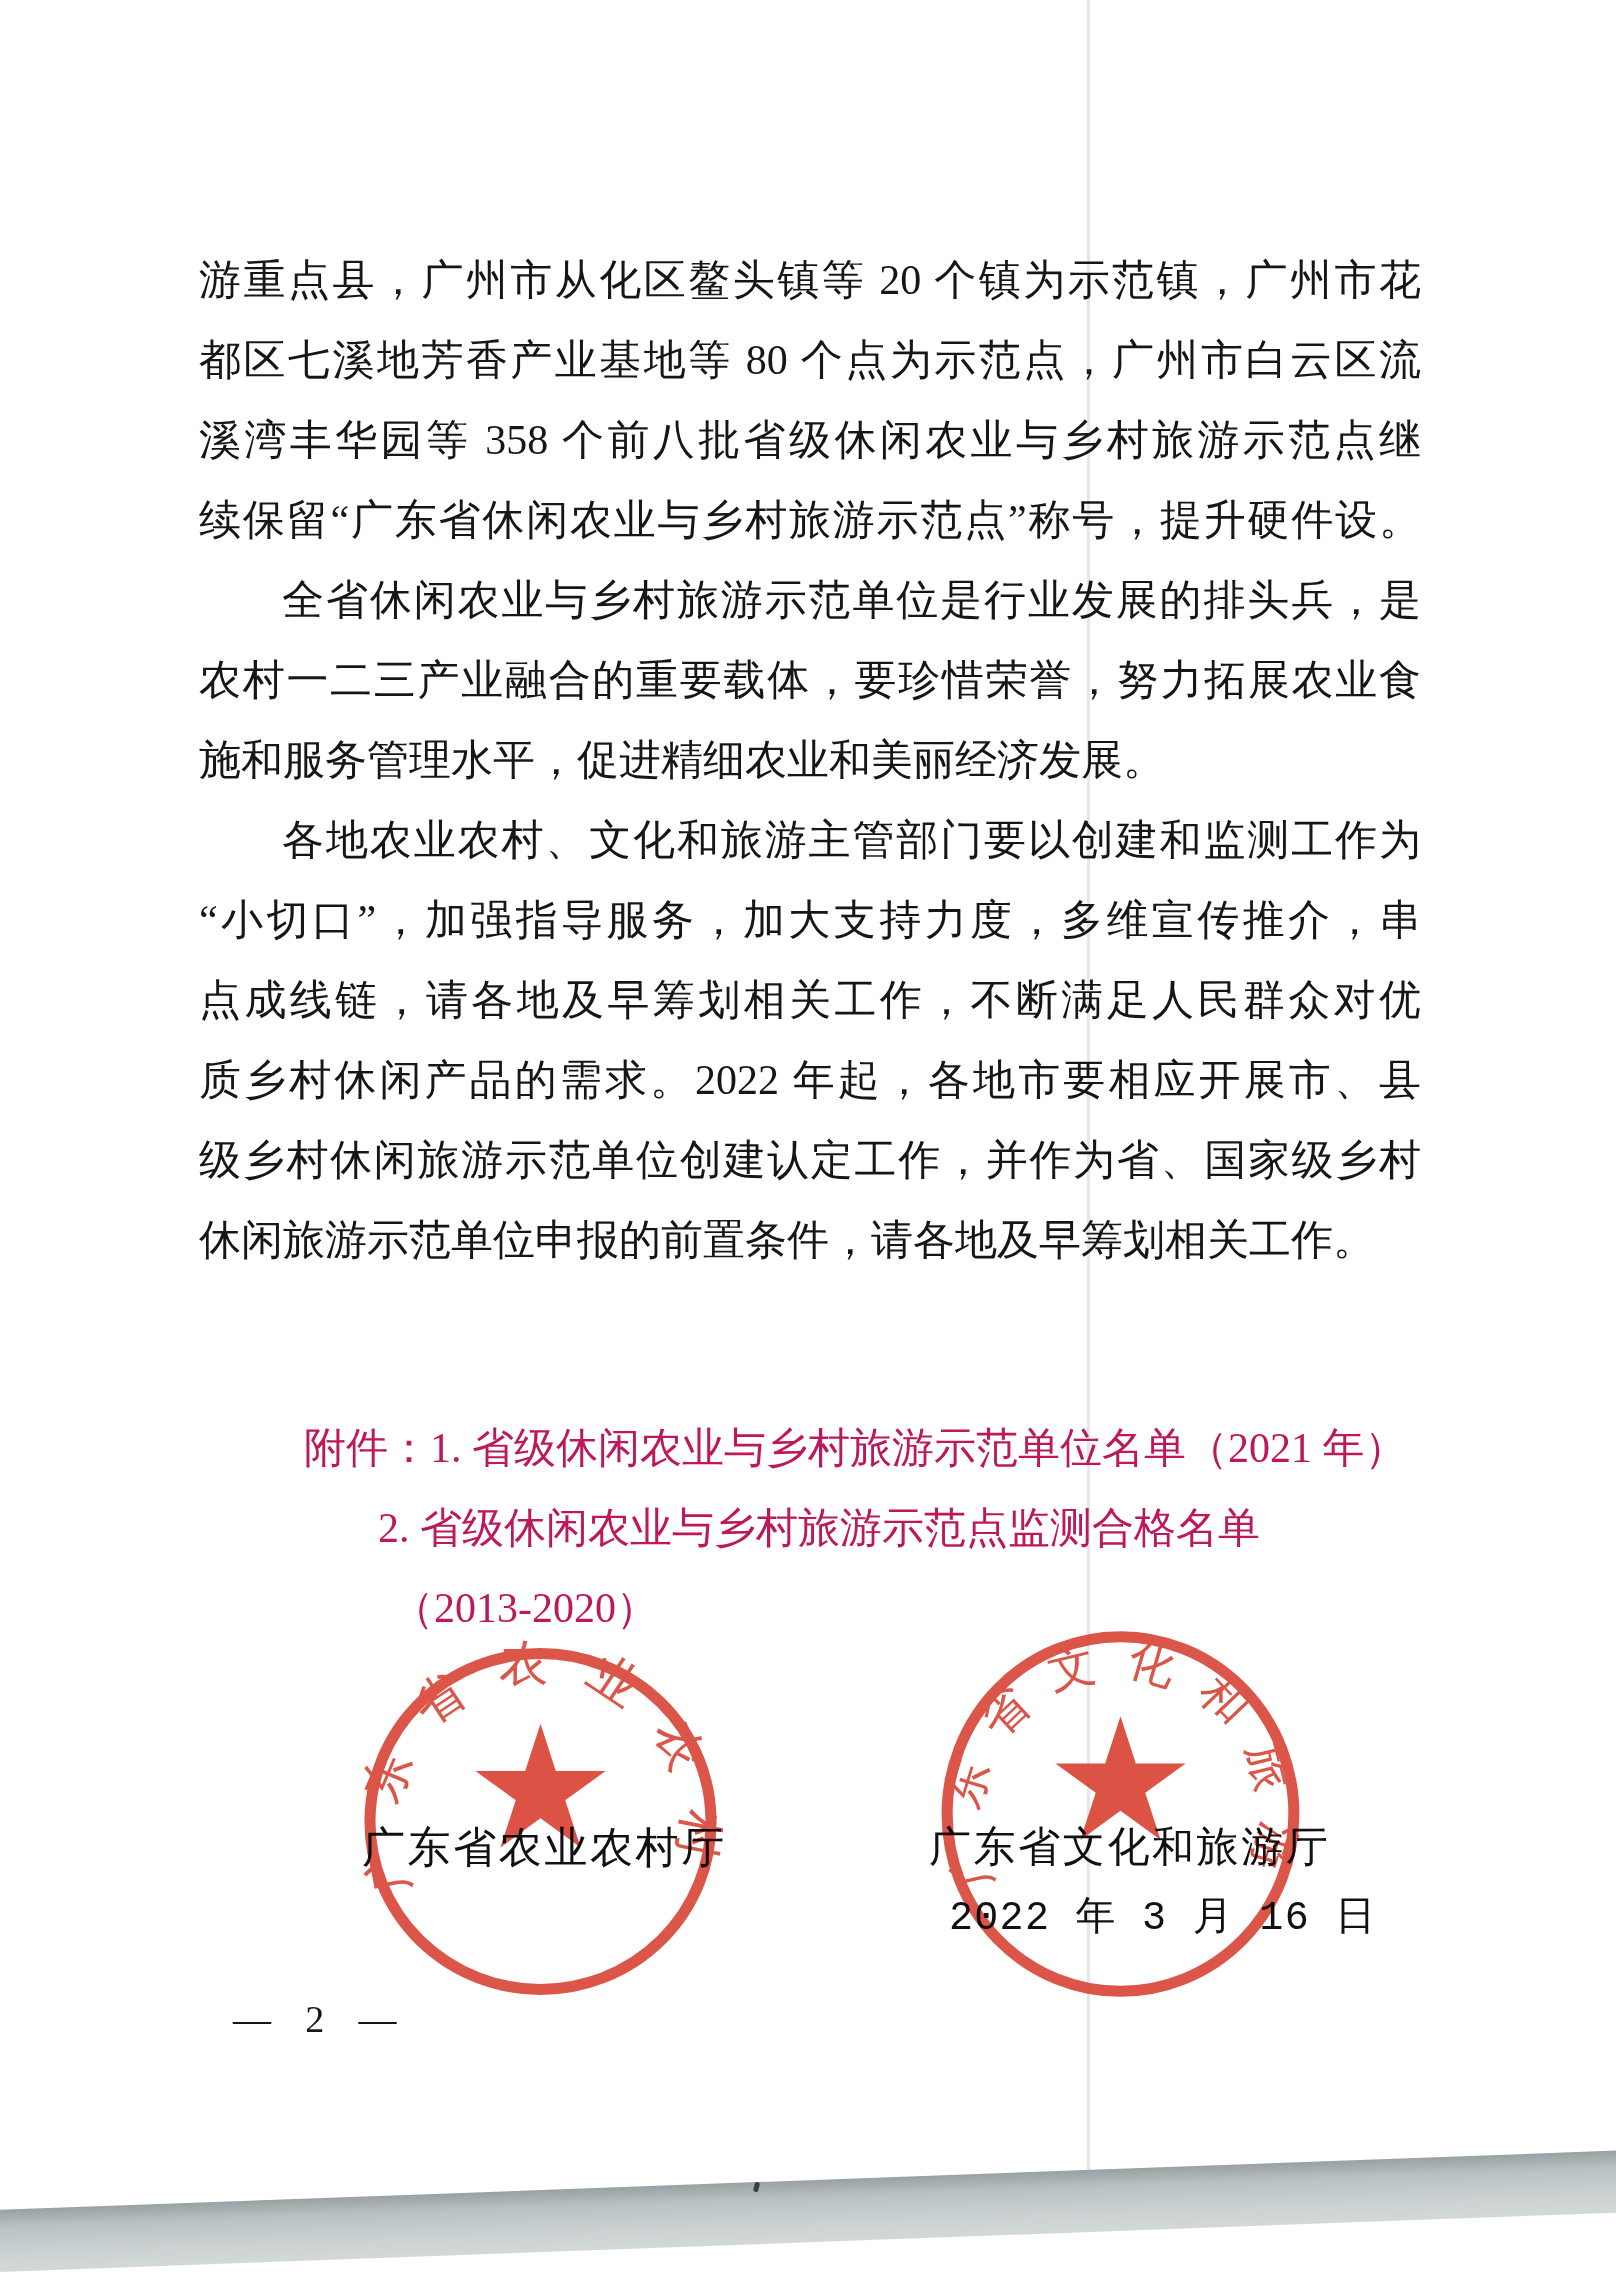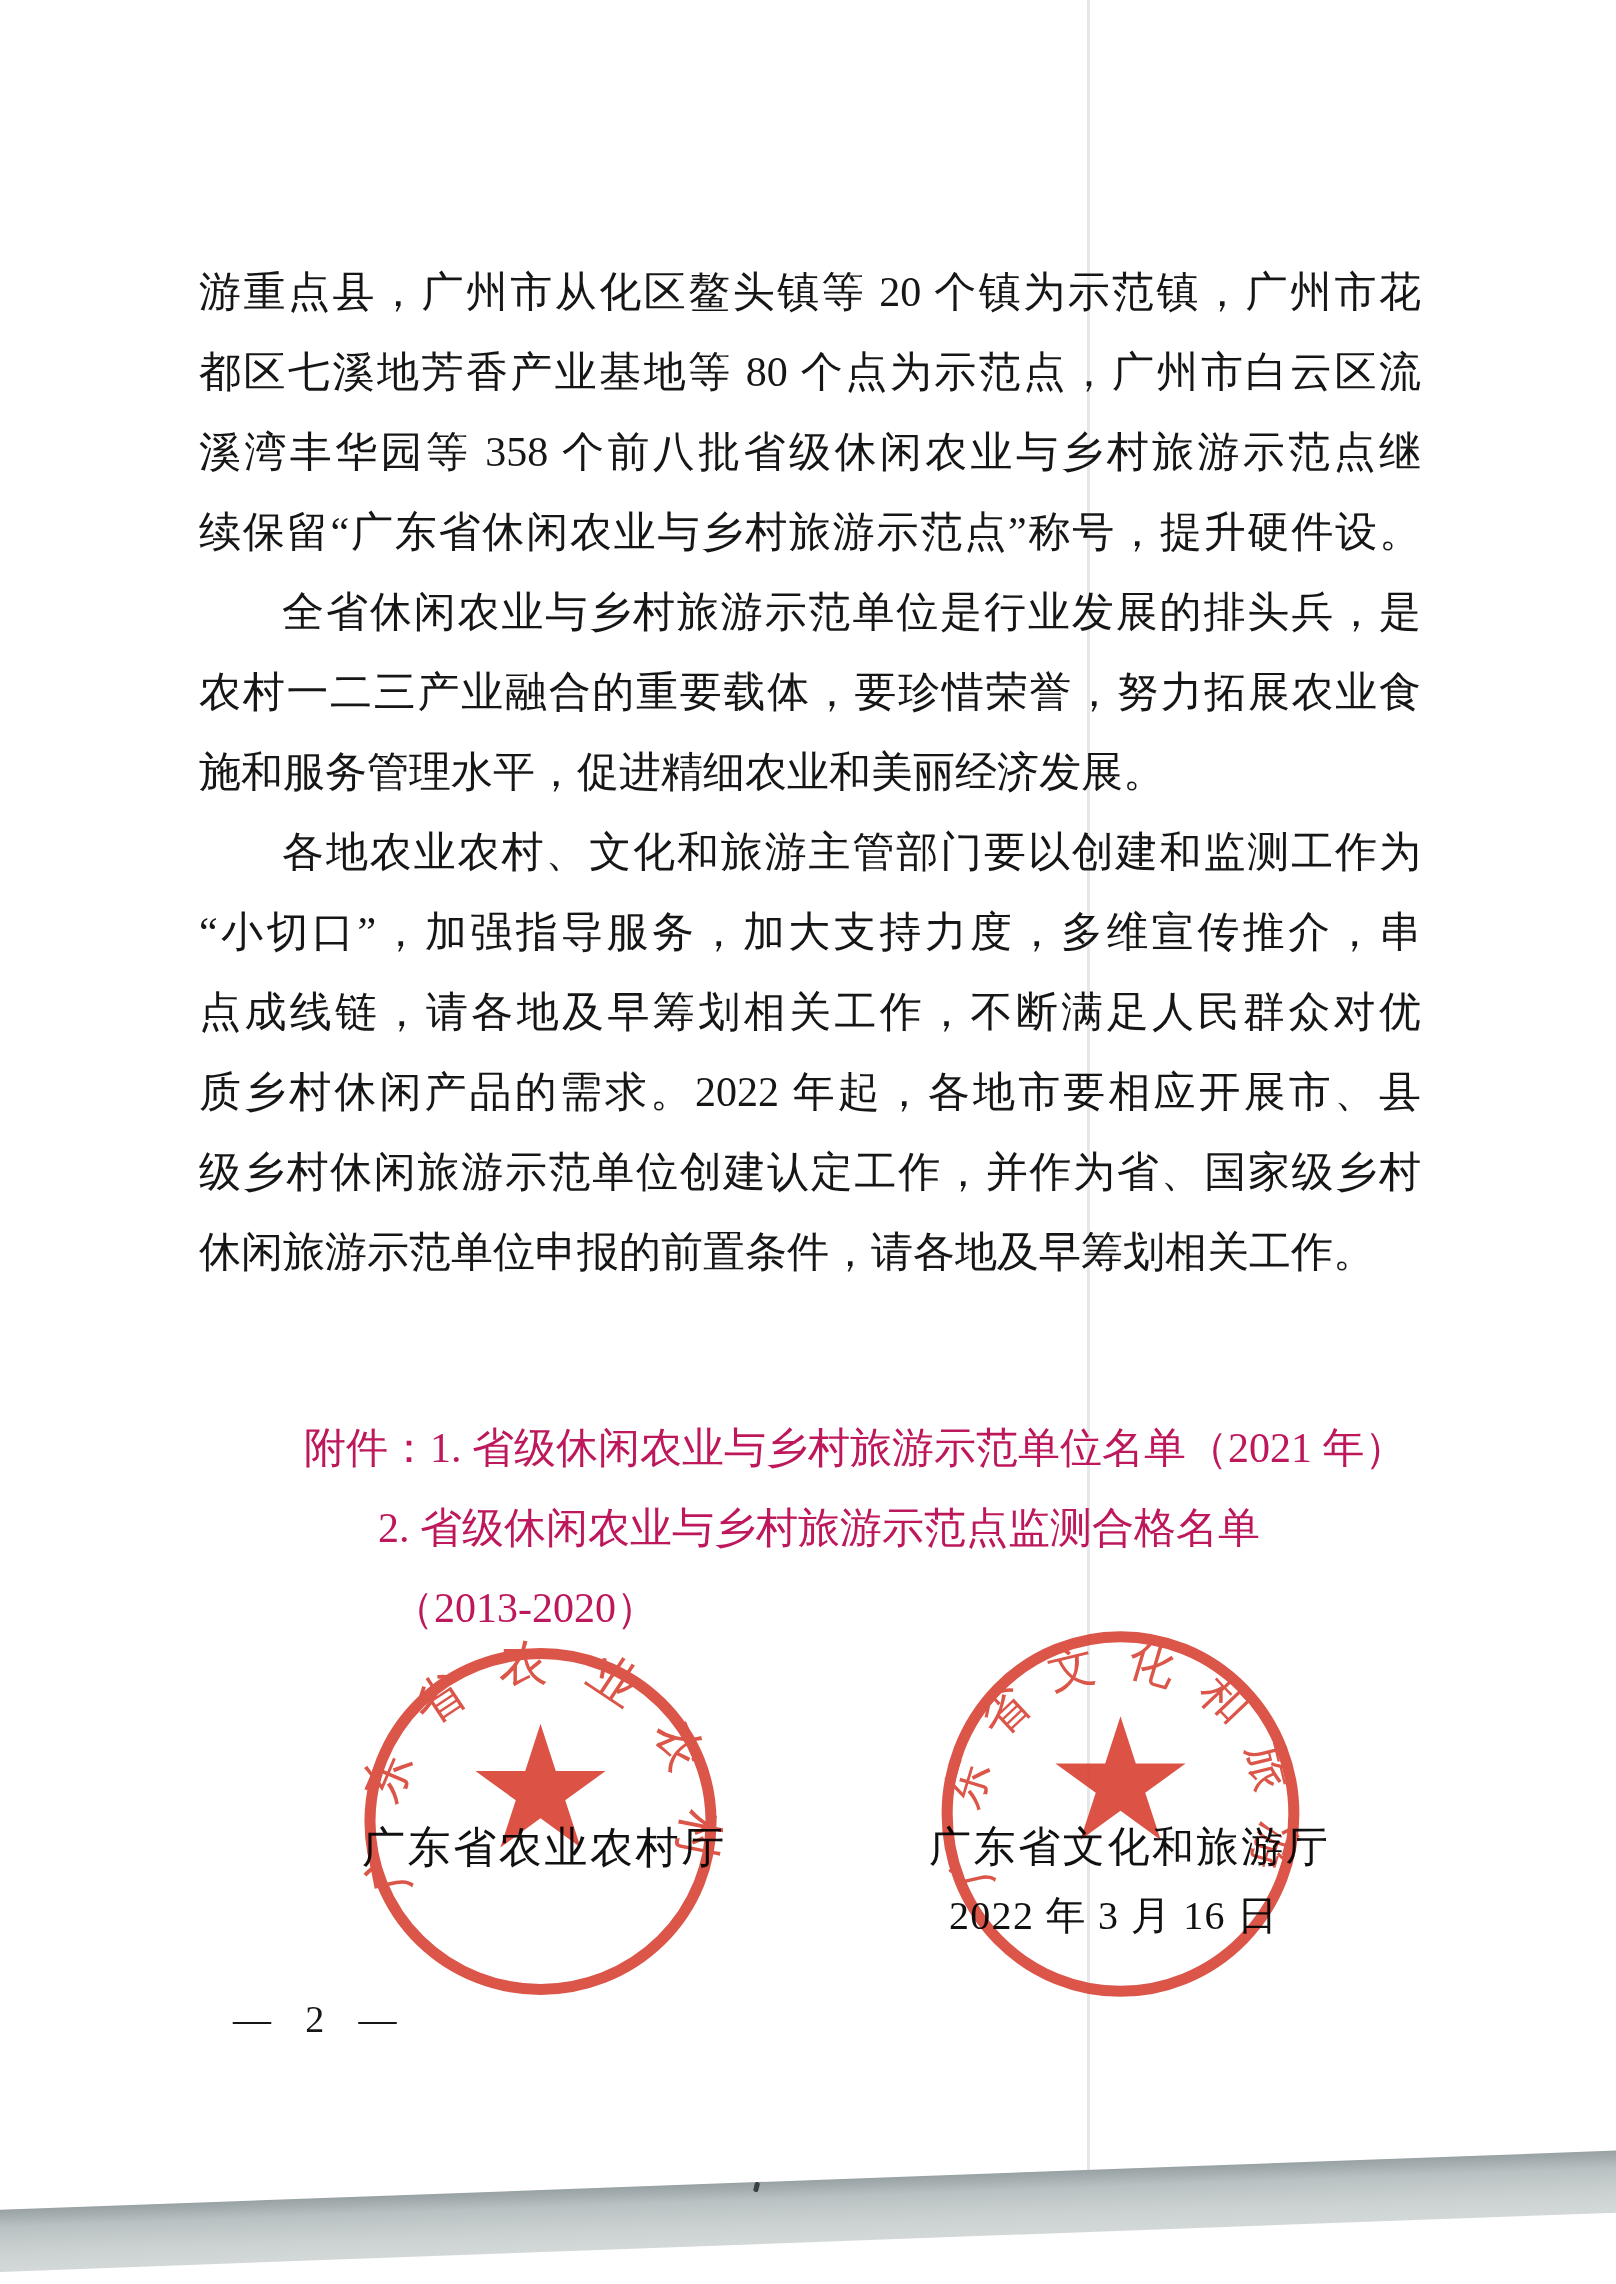--- a/index.html
+++ b/index.html
@@ -3,21 +3,21 @@
 <meta charset="utf-8">
 <style>
   html,body{margin:0;padding:0;}
   body{
     width:1616px;height:2284px;position:relative;background:#ffffff;
     font-family:"Liberation Serif","DejaVu Serif",serif;
     color:#1c1c1c;overflow:hidden;
   }
   
   .doc-body{
-    position:absolute;left:199px;top:252px;width:1222px;
+    position:absolute;left:199px;top:240px;width:1222px;
     font-size:42px;line-height:80px;color:#161616;
     text-rendering:optimizeLegibility;
   }
   .l{height:80px;overflow:hidden;text-align:justify;text-align-last:justify;white-space:nowrap;}
   .l.end{text-align-last:left;}
   .l.ind{text-indent:83px;}
   
   .attach{
     position:absolute;left:304px;top:1408px;width:1023px;
     font-size:42px;line-height:80px;color:#be185d;white-space:nowrap;
@@ -28,21 +28,21 @@
   .seal{position:absolute;z-index:1;opacity:0.92;}
   
   .sig{
     position:absolute;z-index:3;color:#111;mix-blend-mode:multiply;
     white-space:nowrap;font-size:43px;letter-spacing:2.6px;
   }
   .sig-left{left:362px;top:1819px;}
   .sig-right{left:929px;top:1819px;font-size:42px;}
   .date-right{
     position:absolute;z-index:3;left:949px;top:1888px;font-size:40px;
-    letter-spacing:1.3px;color:#111;mix-blend-mode:multiply;white-space:nowrap;
+    letter-spacing:1.3px;color:#111;mix-blend-mode:multiply;white-space:nowrap;font-family:Liberation Mono, monospace;
   }
   .page-num{
     position:absolute;left:233px;top:1997px;font-size:38px;color:#161616;
     letter-spacing:6.5px;word-spacing:11.7px;white-space:nowrap;
   }
   
   .fold-line{
     position:absolute;left:1087px;top:0;width:2.6px;height:2203px;
     background:rgba(185,195,200,0.38);z-index:0;
   }

